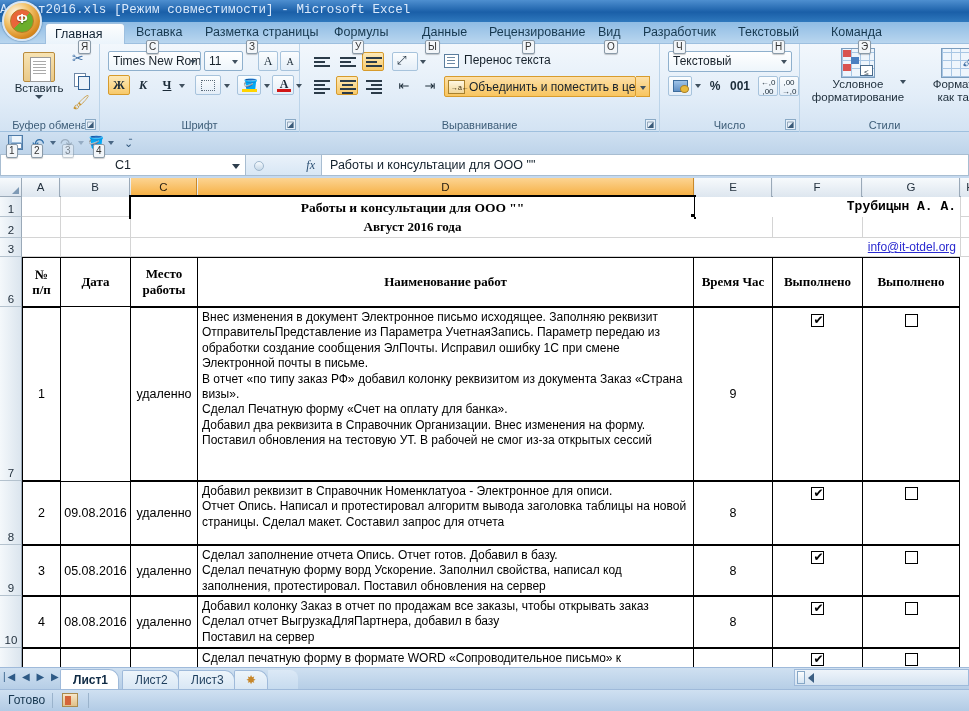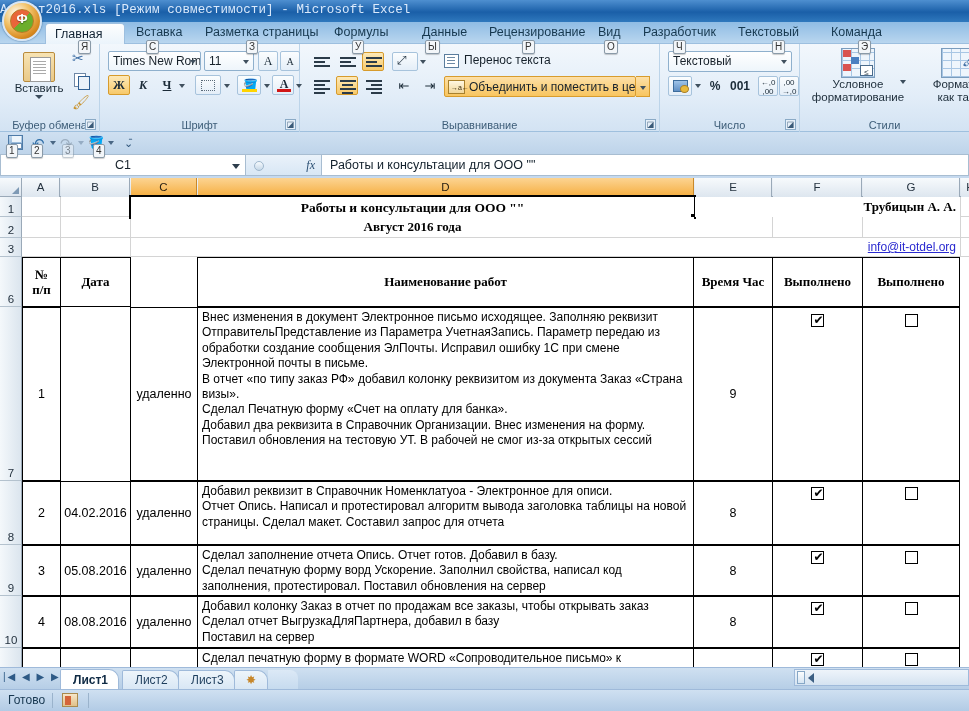--- a/index.html
+++ b/index.html
@@ -282,21 +282,21 @@
 
   .title-cell {
     font-family: "Liberation Serif", serif; font-weight: bold; font-size: 13.5px;
     text-align: center; line-height: 22px;
   }
   .sub-cell {
     font-family: "Liberation Serif", serif; font-weight: bold; font-size: 13px;
     text-align: center; line-height: 20px;
   }
   .right-bold {
-    font-family: Liberation Serif, serif; font-weight: bold; font-size: 13px;
+    font-family: Liberation Mono, monospace; font-weight: bold; font-size: 13px;
     text-align: right; padding-right: 4px; line-height: 20px;
   }
   .mail {
     text-align: right; padding-right: 4px; line-height: 18px;
     color: #2a2ad0; text-decoration: underline; font-size: 12px;
   }
   .thead {
     font-family: "Liberation Serif", serif; font-weight: bold; font-size: 13px;
     text-align: center;
     display: flex; align-items: center; justify-content: center;
@@ -420,21 +420,21 @@
       <div class="miniicon copyico" style="left:72px;top:28px;"></div>
       <div class="miniicon brushico" style="left:72px;top:50px;">🖌</div>
       <div class="group-title">Буфер обмена</div>
       <div class="dlglaunch">◪</div>
     </div>
 
     <div class="group" style="left:100px;width:200px;">
       <div class="ctl" style="left:8px;top:7px;width:93px;height:20px;">
         <span>Times New Rom</span><i class="caret"></i>
       </div>
-      <div class="ctl" style="left:104px;top:7px;width:50px;height:20px;">
+      <div class="ctl" style="left:104px;top:7px;width:39px;height:20px;">
         <span>11</span><i class="caret"></i>
       </div>
       <div class="btn" style="left:158px;top:7px;width:20px;height:20px;line-height:19px;font-family:'Liberation Serif',serif;"><span>A</span></div>
       <div class="btn" style="left:180px;top:7px;width:20px;height:20px;line-height:19px;font-size:10px;font-family:'Liberation Serif',serif;"><span>A</span></div>
 
       <div class="btn on" style="left:8px;top:31px;width:22px;height:20px;line-height:19px;font-weight:bold;font-family:'Liberation Serif',serif;"><span>Ж</span></div>
       <div class="btn plain" style="left:32px;top:31px;width:22px;height:20px;line-height:19px;font-style:italic;font-weight:bold;font-family:'Liberation Serif',serif;"><span>К</span></div>
       <div class="btn plain" style="left:56px;top:31px;width:22px;height:20px;line-height:19px;font-weight:bold;text-decoration:underline;font-family:'Liberation Serif',serif;"><span>Ч</span></div>
       <div style="position:absolute;left:79px;top:40px;width:0;height:0;border-left:3.5px solid transparent;border-right:3.5px solid transparent;border-top:4px solid #40505e;"></div>
 
@@ -655,20 +655,22 @@
     <div class="selhandle" style="left:691px;top:36px;"></div>
     <div class="cell right-bold" style="left:695px;top:19px;width:265px;height:20px;">Трубицын А. А.</div>
 
     <div class="cell sub-cell" style="left:131px;top:39px;width:563px;height:20px;">Август 2016 года</div>
 
     <div class="cell mail" style="left:695px;top:60px;width:265px;height:18px;">info@it-otdel.org</div>
 
     <div class="cell thead bordered" style="left:22px;top:79px;width:39px;height:50px;white-space:pre-line;line-height:15px;">№
 п/п</div>
     <div class="cell thead bordered" style="left:60px;top:79px;width:71px;height:50px;">Дата</div>
+    <div class="cell thead bordered" style="left:130px;top:79px;width:68px;height:50px;white-space:pre-line;line-height:16px;">Место
+работы</div>
     <div class="cell thead bordered" style="left:197px;top:79px;width:497px;height:50px;">Наименование работ</div>
     <div class="cell thead bordered" style="left:693px;top:79px;width:80px;height:50px;">Время Час</div>
     <div class="cell thead bordered" style="left:772px;top:79px;width:91px;height:50px;">Выполнено</div>
     <div class="cell thead bordered" style="left:862px;top:79px;width:98px;height:50px;">Выполнено</div>
 
     <div class="cell tcell-c bordered" style="left:22px;top:129px;width:39px;height:174px;">1</div>
     <div class="cell tcell-c bordered" style="left:130px;top:129px;width:68px;height:174px;">удаленно</div>
     <div class="cell tcell-text bordered" style="left:197px;top:129px;width:497px;height:174px;">Внес изменения в документ Электронное письмо исходящее. Заполняю реквизит ОтправительПредставление из Параметра УчетнаяЗапись. Параметр передаю из обработки создание сообщения ЭлПочты. Исправил ошибку 1С при смене Электронной почты в письме.
 В отчет «по типу заказ РФ» добавил колонку реквизитом из документа Заказ «Страна визы».
 Сделал Печатную форму  «Счет на оплату для банка».
@@ -676,21 +678,21 @@
 Поставил обновления на тестовую УТ. В рабочей не смог из-за открытых сессий</div>
     <div class="cell tcell-c bordered" style="left:693px;top:129px;width:80px;height:174px;">9</div>
     <div class="cell bordered" style="left:772px;top:129px;width:91px;height:174px;">
       <div class="chk checked" style="margin:6px auto 0;"></div>
     </div>
     <div class="cell bordered" style="left:862px;top:129px;width:98px;height:174px;">
       <div class="chk" style="margin:6px auto 0;"></div>
     </div>
 
     <div class="cell tcell-c bordered" style="left:22px;top:303px;width:39px;height:64px;">2</div>
-    <div class="cell tcell-c bordered" style="left:60px;top:303px;width:71px;height:64px;">04.02.2016</div>
+    <div class="cell tcell-c bordered" style="left:60px;top:303px;width:71px;height:64px;">09.08.2016</div>
     <div class="cell tcell-c bordered" style="left:130px;top:303px;width:68px;height:64px;">удаленно</div>
     <div class="cell tcell-text bordered" style="left:197px;top:303px;width:497px;height:64px;">Добавил реквизит в Справочник Номенклатуоа - Электронное для описи.
 Отчет Опись. Написал и протестировал алгоритм вывода заголовка таблицы на новой страницы. Сделал макет. Составил запрос для отчета</div>
     <div class="cell tcell-c bordered" style="left:693px;top:303px;width:80px;height:64px;">8</div>
     <div class="cell bordered" style="left:772px;top:303px;width:91px;height:64px;">
       <div class="chk checked" style="margin:5px auto 0;"></div>
     </div>
     <div class="cell bordered" style="left:862px;top:303px;width:98px;height:64px;">
       <div class="chk" style="margin:5px auto 0;"></div>
     </div>

